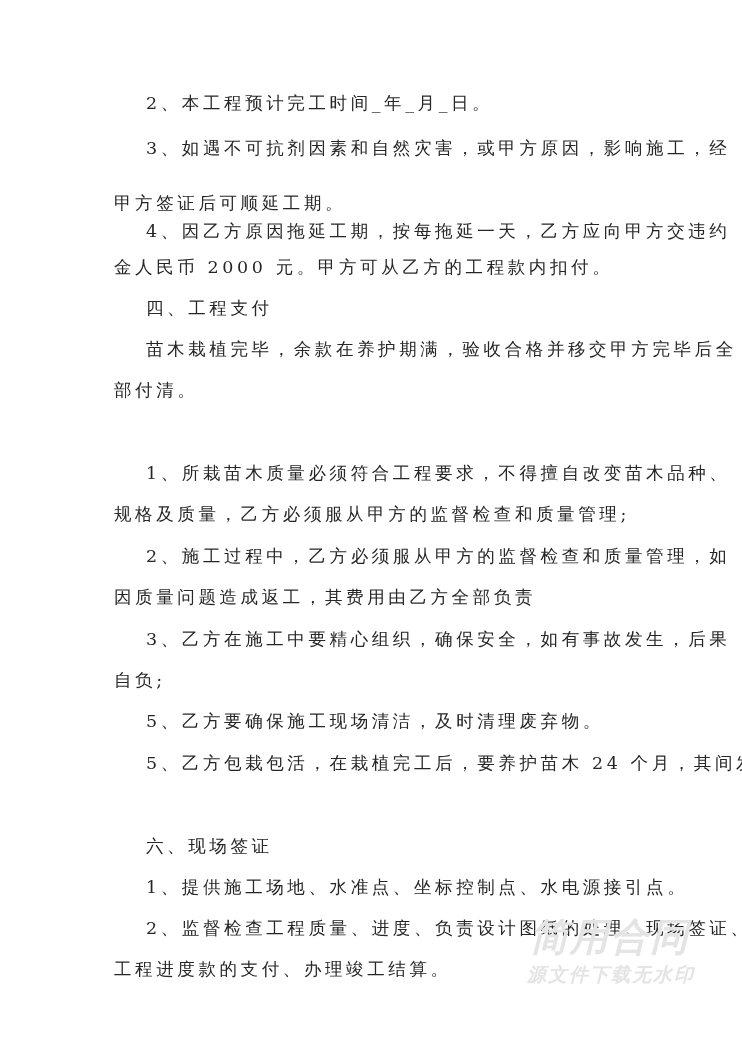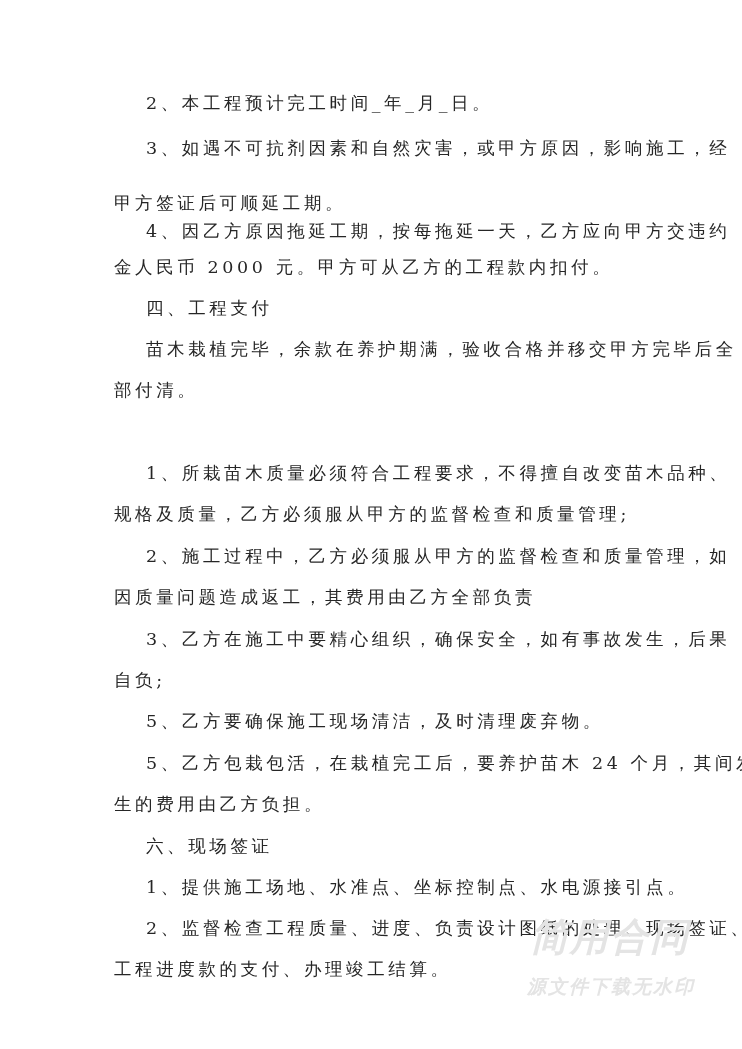--- a/index.html
+++ b/index.html
@@ -14,21 +14,21 @@
     font-size:17.5px; line-height:22px; letter-spacing:3.6px;
     white-space:nowrap; color:#262626;
   }
   .indent { left:146px; }
   .watermark {
     position:absolute; left:510px; top:915px; width:200px; text-align:center;
     color:#e4e4e4; font-family:"DejaVu Sans", "Liberation Sans", sans-serif;
     font-weight:bold; font-style:italic;
   }
   .wm-title { font-size:38px; letter-spacing:2px; line-height:44px; }
-  .wm-sub { font-size:19px; letter-spacing:2px; line-height:26px; margin-top:14px; margin-left:2px; }
+  .wm-sub { font-size:19px; letter-spacing:2px; line-height:26px; margin-top:2px; margin-left:2px; }
 </style>
 </head>
 <body>
 
 <div class="page">
   <div class="line indent" style="top:92px">2、本工程预计完工时间_年_月_日。</div>
   <div class="line indent" style="top:137px">3、如遇不可抗剂因素和自然灾害，或甲方原因，影响施工，经</div>
   <div class="line" style="top:192px">甲方签证后可顺延工期。</div>
   <div class="line indent" style="top:220px">4、因乙方原因拖延工期，按每拖延一天，乙方应向甲方交违约</div>
   <div class="line" style="top:256px">金人民币 2000 元。甲方可从乙方的工程款内扣付。</div>
@@ -36,21 +36,20 @@
   <div class="line indent" style="top:338px">苗木栽植完毕，余款在养护期满，验收合格并移交甲方完毕后全</div>
   <div class="line" style="top:379px">部付清。</div>
   <div class="line indent" style="top:462px">1、所栽苗木质量必须符合工程要求，不得擅自改变苗木品种、</div>
   <div class="line" style="top:503px">规格及质量，乙方必须服从甲方的监督检查和质量管理;</div>
   <div class="line indent" style="top:545px">2、施工过程中，乙方必须服从甲方的监督检查和质量管理，如</div>
   <div class="line" style="top:586px">因质量问题造成返工，其费用由乙方全部负责</div>
   <div class="line indent" style="top:628px">3、乙方在施工中要精心组织，确保安全，如有事故发生，后果</div>
   <div class="line" style="top:669px">自负;</div>
   <div class="line indent" style="top:710px">5、乙方要确保施工现场清洁，及时清理废弃物。</div>
   <div class="line indent" style="top:752px">5、乙方包栽包活，在栽植完工后，要养护苗木 24 个月，其间发</div>
-  <div class="line" style="top:793px">生的费用由乙方负担。</div>
   <div class="line indent" style="top:835px">六、现场签证</div>
   <div class="line indent" style="top:876px">1、提供施工场地、水准点、坐标控制点、水电源接引点。</div>
   <div class="line indent" style="top:917px">2、监督检查工程质量、进度、负责设计图纸的处理、现场签证、</div>
   <div class="line" style="top:958px">工程进度款的支付、办理竣工结算。</div>
 
   <div class="watermark">
     <div class="wm-title">简用合同</div>
     <div class="wm-sub">源文件下载无水印</div>
   </div>
 </div>

